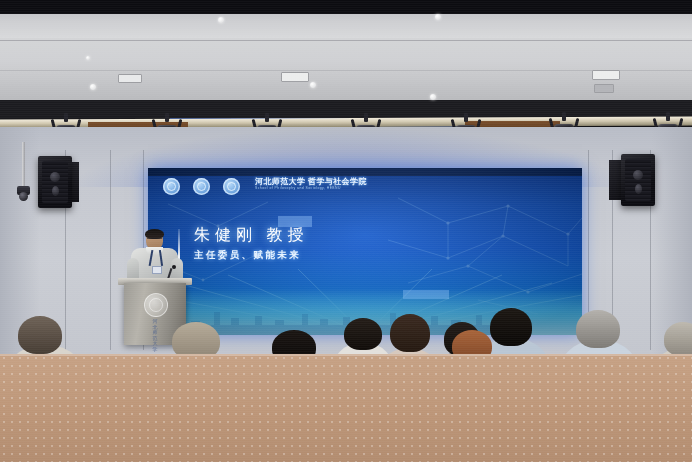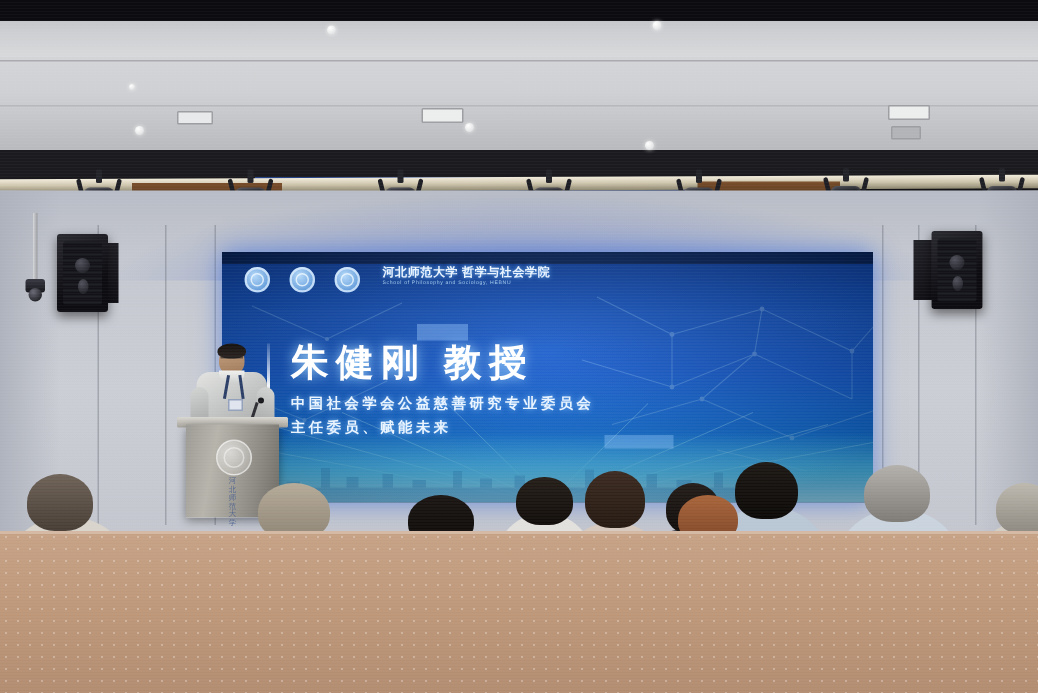--- a/index.html
+++ b/index.html
@@ -98,21 +98,21 @@
     text-shadow:0 0 5px rgba(150,210,255,.95);font-style:italic;}
   .slogan-sub{color:#dbeeff;font-size:7px;font-weight:700;letter-spacing:.5px;white-space:nowrap;
     margin-top:1px;text-shadow:0 0 3px rgba(120,190,255,.8);}
 
   .headline{position:absolute;left:22px;top:55px;display:flex;align-items:flex-start;}
   .zhici{color:#ffffff;font-size:21px;font-weight:700;letter-spacing:13px;white-space:nowrap;
     text-shadow:0 0 8px rgba(160,215,255,.9);padding-top:16px;}
   .divider{width:2px;height:56px;background:linear-gradient(180deg,rgba(255,255,255,.15),rgba(255,255,255,.95),rgba(255,255,255,.15));
     margin:6px 14px 0 8px;}
   .names{padding-top:2px;}
-  .pname{color:#ffffff;font-size:25px;font-weight:700;letter-spacing:5px;white-space:nowrap;
+  .pname{color:#ffffff;font-size:16px;font-weight:400;letter-spacing:5px;white-space:nowrap;
     text-shadow:0 0 8px rgba(160,215,255,.95);}
   .ptitle{color:#e9f4ff;font-size:9.5px;font-weight:700;letter-spacing:2.4px;white-space:nowrap;margin-top:5px;
     text-shadow:0 0 4px rgba(140,200,255,.85);}
   .ptitle2{color:#e9f4ff;font-size:9.5px;font-weight:700;letter-spacing:2.4px;white-space:nowrap;margin-top:3px;
     text-shadow:0 0 4px rgba(140,200,255,.85);}
   .hl-block{position:absolute;left:130px;top:48px;width:34px;height:11px;background:rgba(160,205,255,.40);}
   .hl-block2{position:absolute;left:255px;top:122px;width:46px;height:9px;background:rgba(160,205,255,.35);}
 
   
   .podium{position:absolute;left:124px;top:283px;width:62px;height:62px;
@@ -338,21 +338,20 @@
         <div class="uni-en">School of Philosophy and Sociology, HEBNU</div>
       </div>
     </div>
 
 
     <div class="hl-block"></div>
     <div class="headline">
       <div class="divider"></div>
       <div class="names">
         <div class="pname">朱健刚  教授</div>
-        <div class="ptitle">中国社会学会公益慈善研究专业委员会</div>
         <div class="ptitle2">主任委员、赋能未来</div>
       </div>
     </div>
     <div class="hl-block2"></div>
   </div>
 
   <div class="spk-head"></div>
   <div class="spk-hair"></div>
   <div class="spk-glass"></div>
   <div class="spk-torso"></div>

